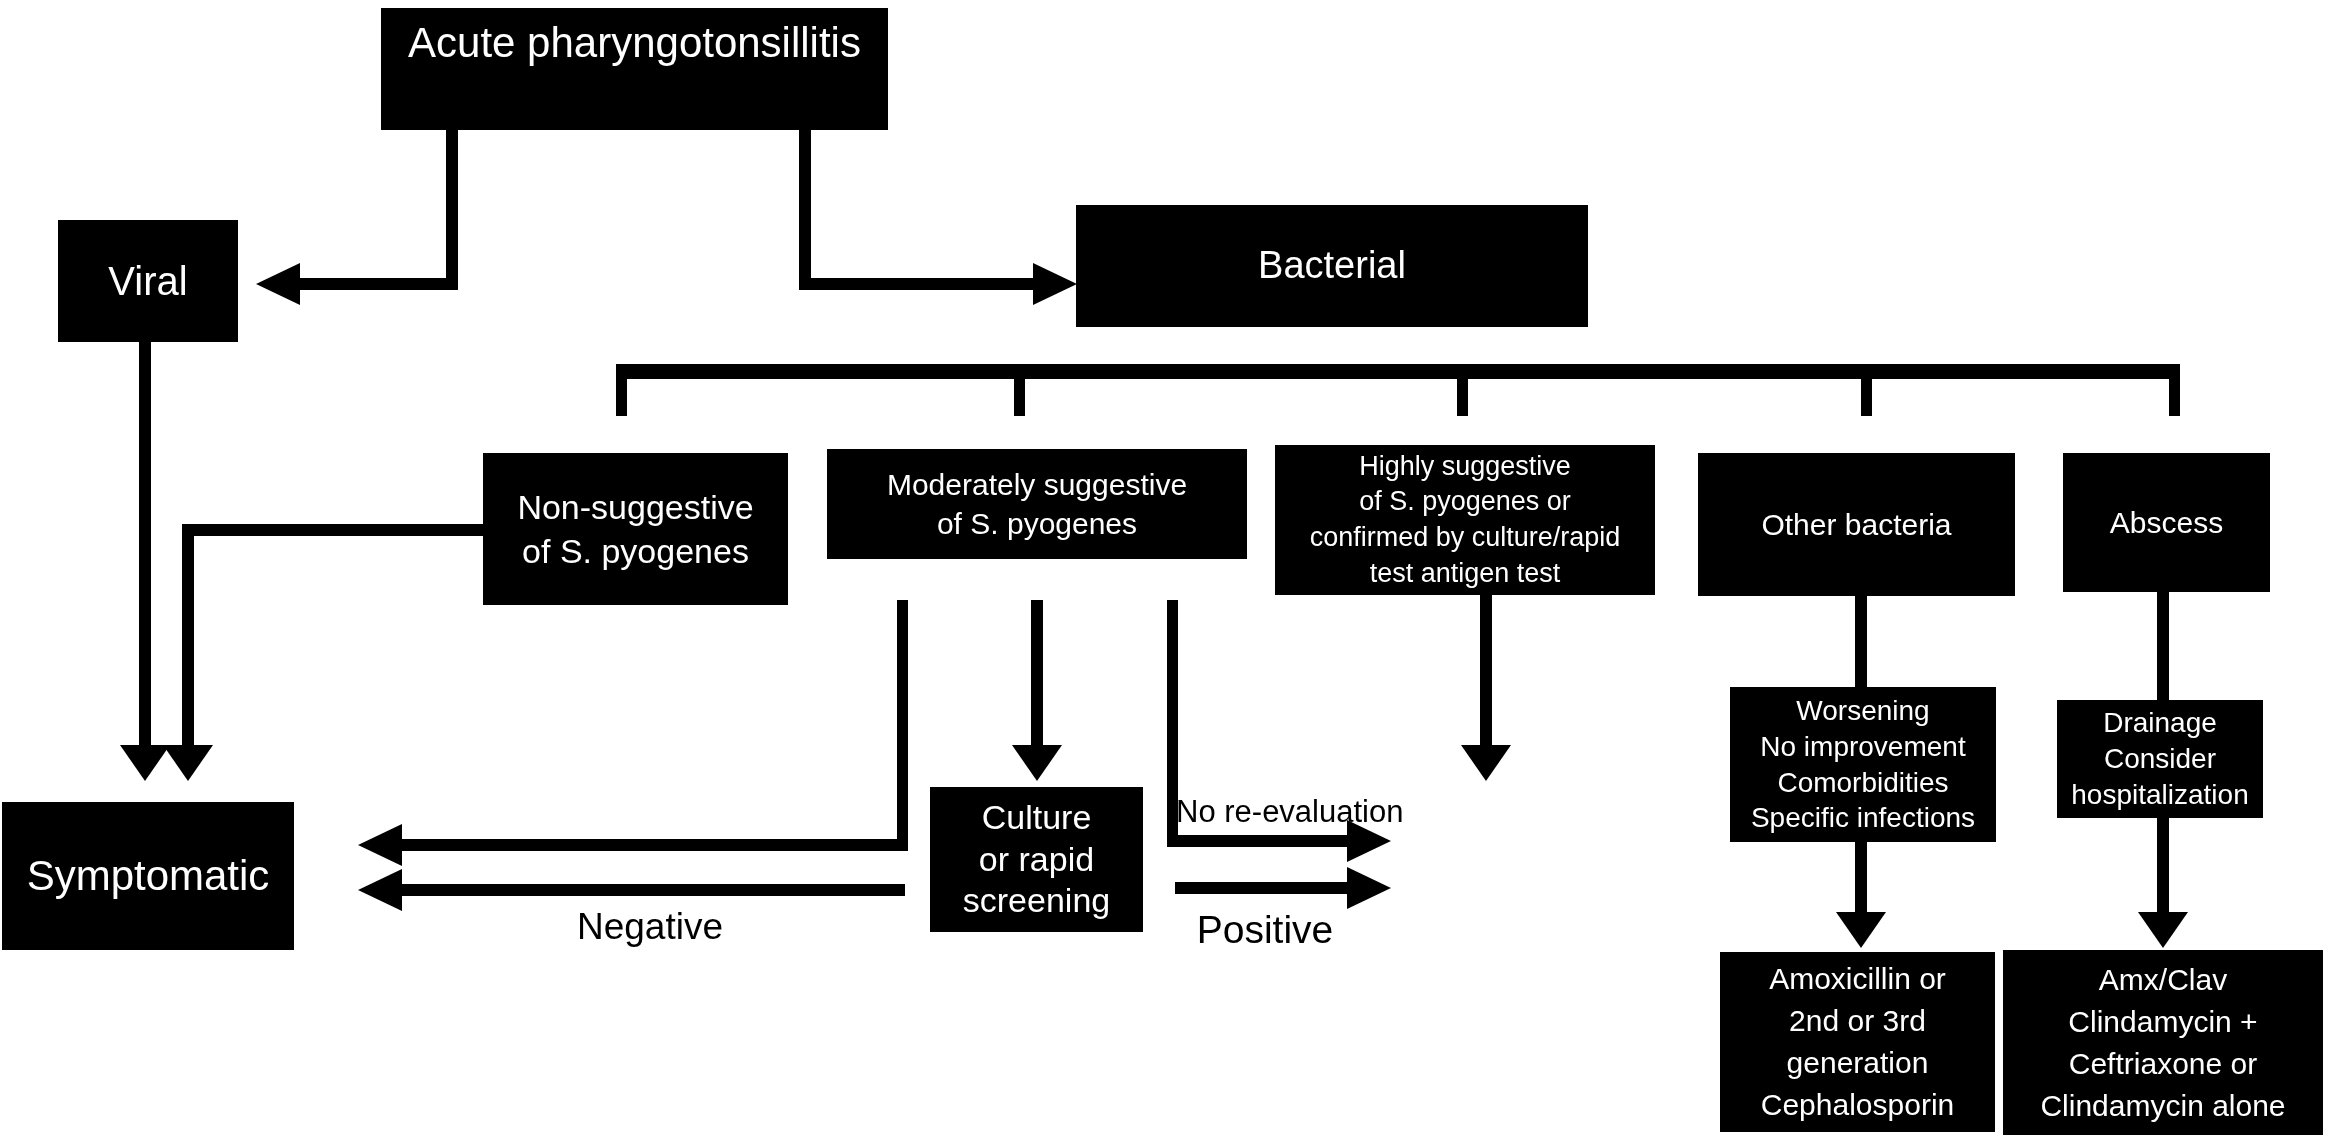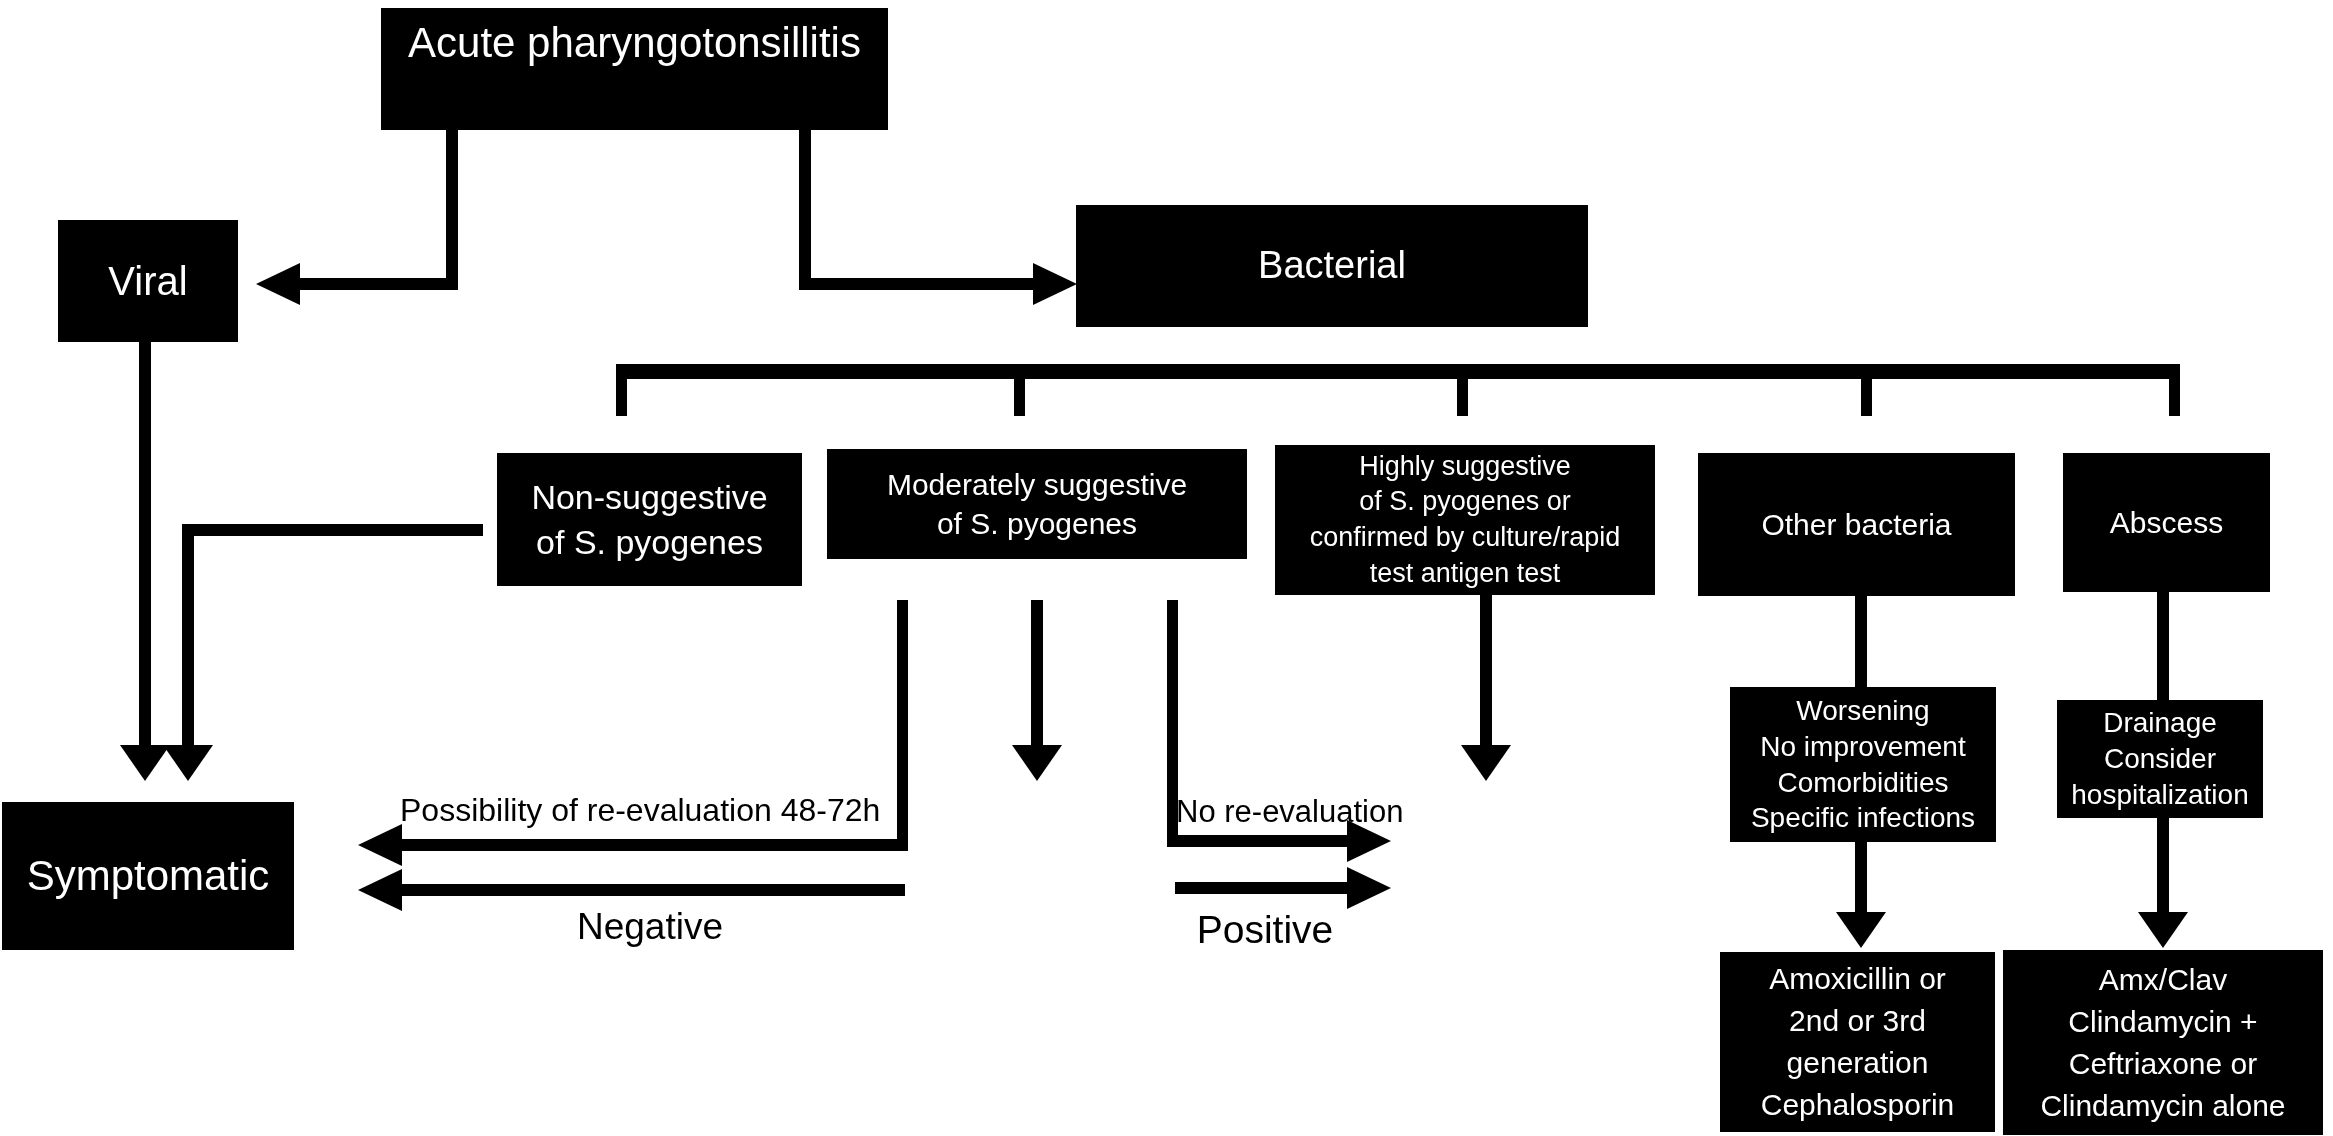--- a/index.html
+++ b/index.html
@@ -42,37 +42,40 @@
 <body>
 
 <div class="canvas">
 
   <div class="node" style="left:381px;top:8px;width:507px;height:122px;font-size:42px;padding-bottom:52px;">Acute pharyngotonsillitis</div>
 
   <div class="node" style="left:58px;top:220px;width:180px;height:122px;font-size:40px;">Viral</div>
 
   <div class="node" style="left:1076px;top:205px;width:512px;height:122px;font-size:38px;">Bacterial</div>
 
-  <div class="node" style="left:497px;top:453px;width:305px;height:133px;font-size:34px;">Non-suggestive
+  <div class="node" style="left:483px;top:453px;width:305px;height:152px;font-size:34px;">Non-suggestive
 of S. pyogenes</div>
 
   <div class="node" style="left:827px;top:449px;width:420px;height:110px;font-size:30px;">Moderately suggestive
 of S. pyogenes</div>
 
   <div class="node" style="left:1275px;top:445px;width:380px;height:150px;font-size:27px;line-height:1.32;">Highly suggestive
 of S. pyogenes or
 confirmed by culture/rapid
 test antigen test</div>
 
   <div class="node" style="left:1698px;top:453px;width:317px;height:143px;font-size:30px;">Other bacteria</div>
 
   <div class="node" style="left:2063px;top:453px;width:207px;height:139px;font-size:30px;">Abscess</div>
 
   <div class="node" style="left:2px;top:802px;width:292px;height:148px;font-size:42px;">Symptomatic</div>
 
+  <div class="node" style="left:930px;top:787px;width:213px;height:145px;font-size:34px;line-height:1.22;">Culture
+or rapid
+screening</div>
 
 
   <div class="node" style="left:1730px;top:687px;width:266px;height:155px;font-size:28px;line-height:1.28;">Worsening
 No improvement
 Comorbidities
 Specific infections</div>
 
   <div class="node" style="left:2057px;top:700px;width:206px;height:118px;font-size:28px;line-height:1.28;">Drainage
 Consider
 hospitalization</div>
@@ -108,21 +111,20 @@
   <div class="ln" style="left:182px;top:524px;width:301px;height:12px;"></div>
   <div class="ln" style="left:182px;top:524px;width:12px;height:221px;"></div>
   <div class="ah ah-down" style="left:163px;top:745px;"></div>
 
   <div class="ln" style="left:1031px;top:600px;width:12px;height:145px;"></div>
   <div class="ah ah-down" style="left:1012px;top:745px;"></div>
 
   <div class="ln" style="left:897px;top:600px;width:11px;height:251px;"></div>
   <div class="ln" style="left:402px;top:839px;width:501px;height:12px;"></div>
   <div class="ah ah-left" style="left:358px;top:824px;"></div>
-  <div class="lbl" style="left:400px;top:792px;width:470px;text-align:center;font-size:32px;">Possibility of re-evaluation 48-72h</div>
 
   <div class="ln" style="left:402px;top:884px;width:503px;height:12px;"></div>
   <div class="ah ah-left" style="left:358px;top:869px;"></div>
   <div class="lbl" style="left:430px;top:906px;width:440px;text-align:center;font-size:37px;">Negative</div>
 
   <div class="ln" style="left:1167px;top:600px;width:11px;height:241px;"></div>
   <div class="ln" style="left:1167px;top:835px;width:182px;height:12px;"></div>
   <div class="ah ah-right" style="left:1347px;top:820px;"></div>
   <div class="lbl" style="left:1176px;top:794px;font-size:31px;">No re-evaluation</div>
 

